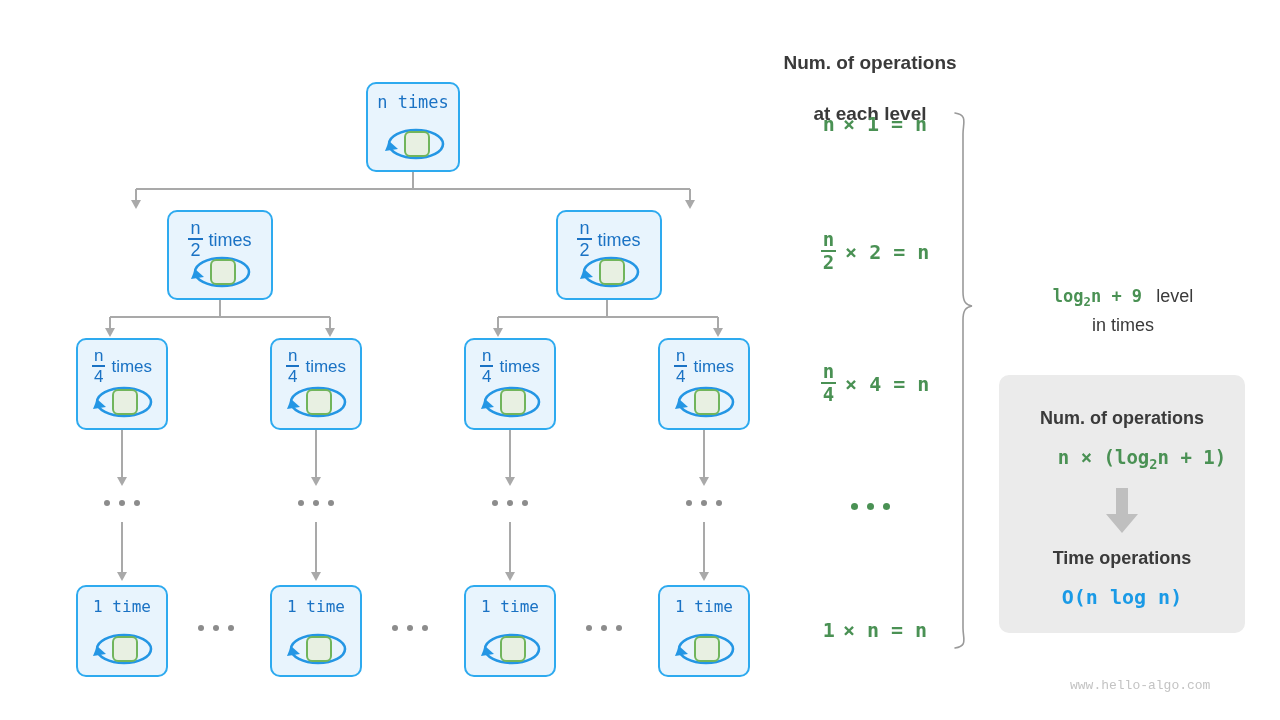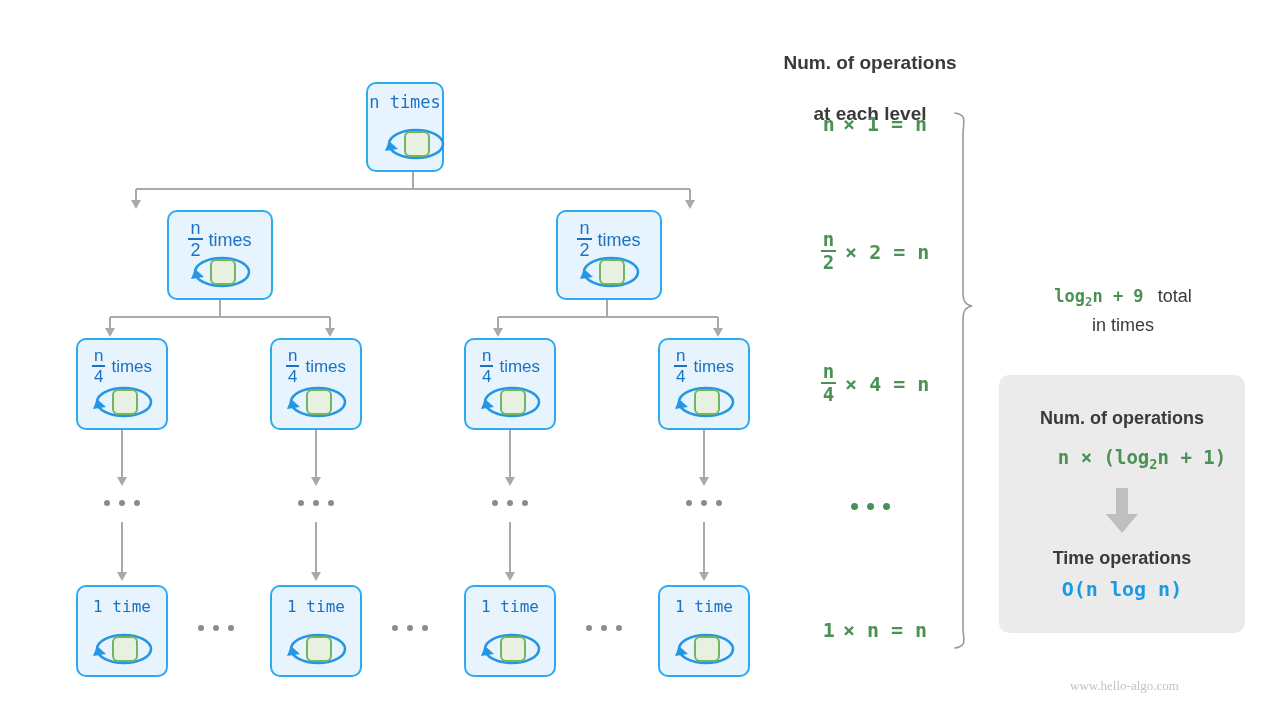--- a/index.html
+++ b/index.html
@@ -121,21 +121,21 @@
     font-family:"DejaVu Sans Mono","Liberation Mono",monospace;
     font-weight:bold;
     font-size:19px;
     color:#4a9154;
     white-space:nowrap;
   }
   .card-f.blue{color:#1a9ae6;font-size:20px;}
 
   .watermark{
     position:absolute;
-    font-family:Liberation Serif, serif;
+    font-family:Liberation Mono, monospace;
     font-size:13px;
     color:#c3c3c3;
     white-space:nowrap;
     text-align:center;
   }
   sub{font-size:0.72em;}
 </style>
 </head>
 <body>
 
@@ -162,21 +162,21 @@
 
     <path d="M122,522 L122,573 M316,522 L316,573 M510,522 L510,573 M704,522 L704,573" stroke="#a9a9a9" stroke-width="2" fill="none"></path>
     <polygon points="117,572 127,572 122,581" fill="#a9a9a9"></polygon>
     <polygon points="311,572 321,572 316,581" fill="#a9a9a9"></polygon>
     <polygon points="505,572 515,572 510,581" fill="#a9a9a9"></polygon>
     <polygon points="699,572 709,572 704,581" fill="#a9a9a9"></polygon>
 
     <path d="M955,113 C968,115 963,123 963,134 L963,292 C963,302 966,305 972,306 C966,307 963,310 963,320 L963,628 C963,639 968,646 955,648" stroke="#9a9a9a" stroke-width="1.6" fill="none" stroke-linecap="round"></path>
   </svg>
 
-  <div class="node" style="left:366px;top:82px;width:78px;height:90px;">
+  <div class="node" style="left:366px;top:82px;width:94px;height:90px;">
     <div class="label mono" style="top:8px;font-size:17px;">n times</div>
     <svg class="loop" style="left:14px;top:40px;" width="68" height="40" viewBox="0 0 68 40">
       <ellipse cx="34" cy="20" rx="27" ry="14" fill="none" stroke="#2496e4" stroke-width="2.6"></ellipse>
       <polygon points="7,17 16,25 3,27" fill="#2496e4"></polygon>
     </svg>
     <div class="innerbox" style="left:36px;top:47px;width:26px;height:26px;"></div>
   </div>
 
   <div class="node" style="left:167px;top:210px;width:106px;height:90px;">
     <div class="label" style="top:8px;font-size:18px;">
@@ -387,30 +387,30 @@
   <div class="formula" style="left:790px;top:614px;width:170px;height:32px;">
     <span>1</span>
     <span style="width:8px;"></span>
     <span>× n = n</span>
   </div>
 
   <div class="levels-text" style="left:1000px;top:283px;width:246px;">
     <div>
       <span class="g"><span>log</span><sub>2</sub><span>n + 9</span></span>
       <span style="display:inline-block;width:4px;"></span>
-      <span>total</span>
+      <span>level</span>
     </div>
     <div>in times</div>
   </div>
 
   <div class="card" style="left:999px;top:375px;width:246px;height:258px;">
     <div class="card-h" style="margin-top:33px;">Num. of operations</div>
     <div class="card-f" style="margin-top:17px;margin-left:40px;"><span>n × (log</span><sub>2</sub><span>n + 1)</span></div>
     <svg width="40" height="46" viewBox="0 0 40 46" style="margin-top:16px;">
       <polygon points="14,0 26,0 26,26 36,26 20,45 4,26 14,26" fill="#bfbfbf"></polygon>
     </svg>
     <div class="card-h" style="margin-top:14px;">Time operations</div>
-    <div class="card-f blue" style="margin-top:8px;">O(n log n)</div>
+    <div class="card-f blue" style="margin-top:16px;">O(n log n)</div>
   </div>
 
   <div class="watermark" style="left:1070px;top:678px;">www.hello-algo.com</div>
 
 </div>
 
 </body></html>

